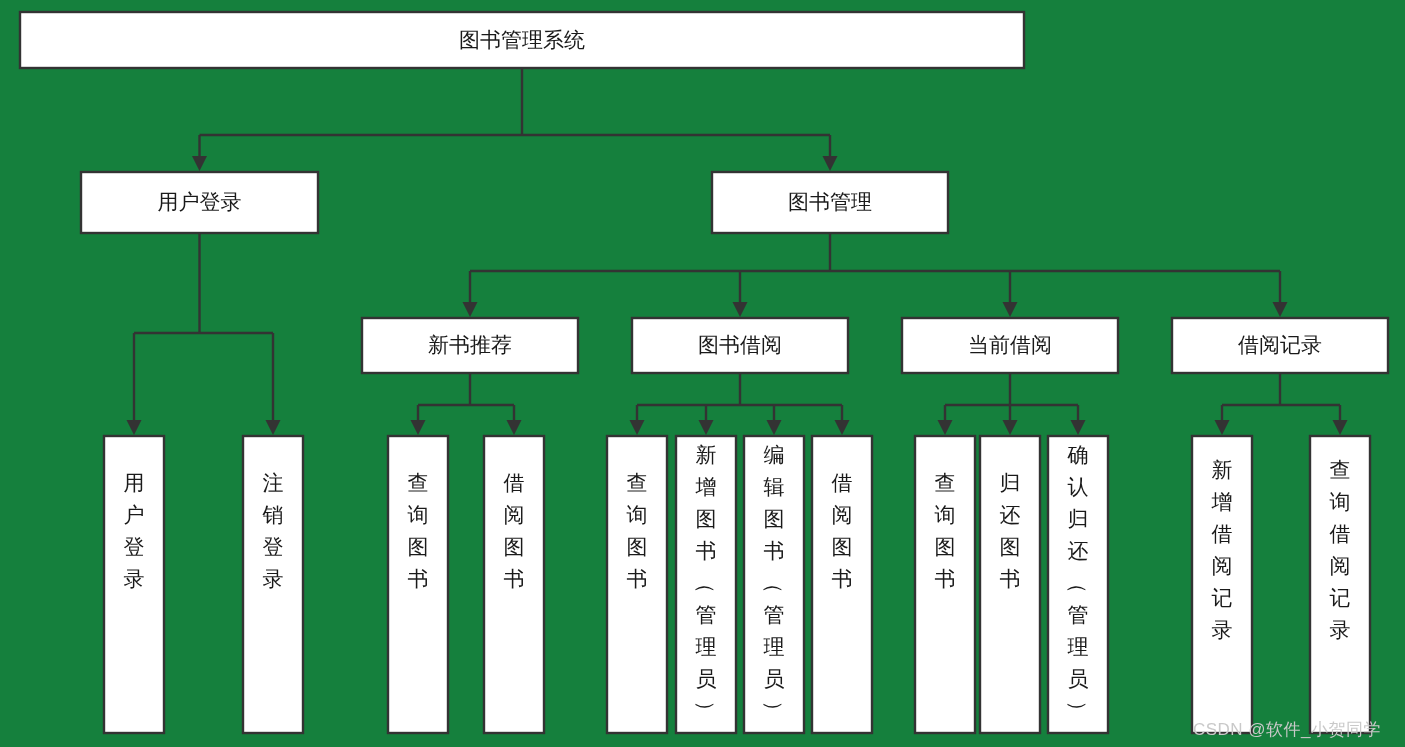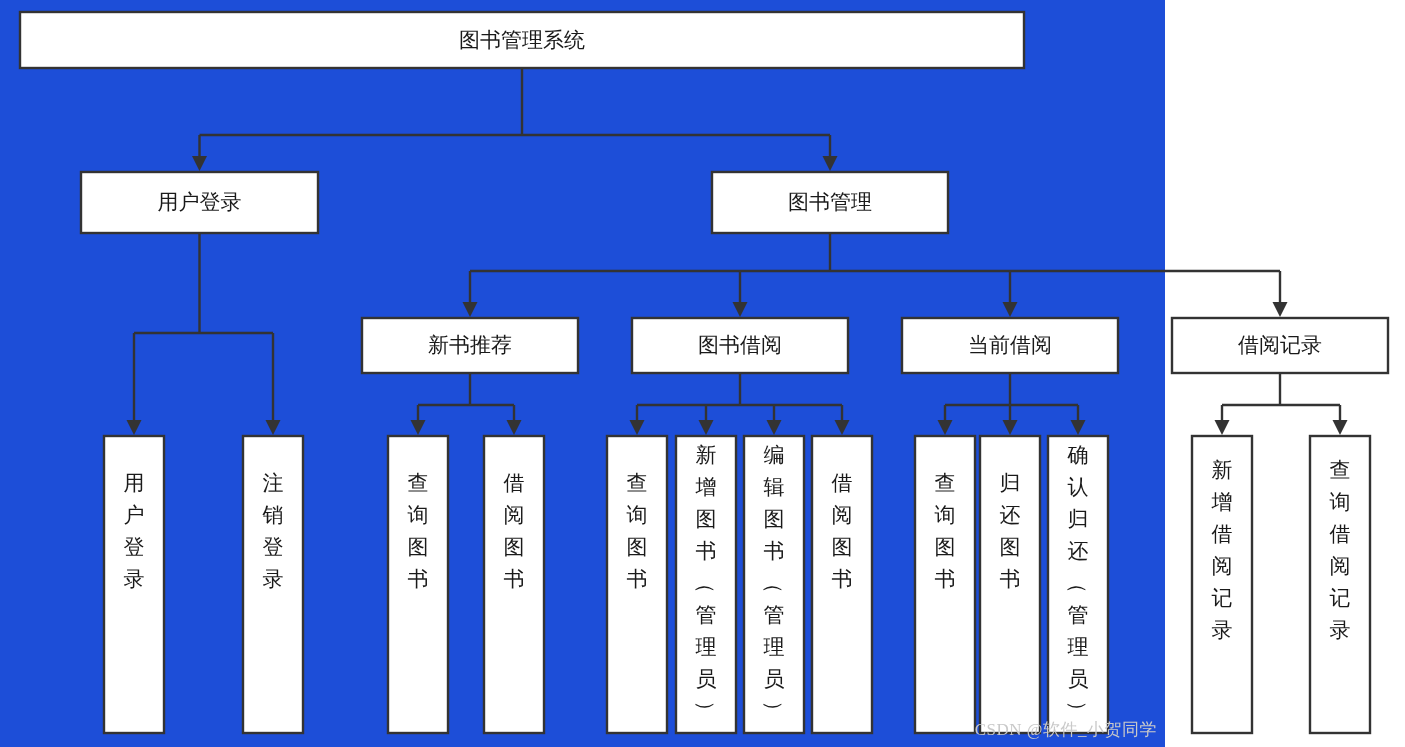--- a/index.html
+++ b/index.html
@@ -9,23 +9,23 @@
     background: #ffffff;
   }
   body {
     width: 1405px;
     height: 747px;
     overflow: hidden;
     font-family: "Liberation Sans", "DejaVu Sans", sans-serif;
   }
   #diagram-root {
     position: relative;
-    width: 1165px;
+    width: 1405px;
     height: 747px;
-    background: #1d4ed8;
+    background: #15803d;
   }
   svg.diagram-canvas {
     position: absolute;
     left: 0;
     top: 0;
     width: 1405px;
     height: 747px;
     display: block;
   }
   .node-box {
@@ -56,25 +56,25 @@
     dominant-baseline: middle;
   }
   .leaf-label {
     fill: #1a1a1a;
     font-family: "Liberation Sans", "DejaVu Sans", sans-serif;
     font-size: 21px;
     text-anchor: middle;
   }
   .watermark {
     position: absolute;
-    right: 8px;
+    right: 24px;
     bottom: 6px;
     color: #c9c9c9;
     font-size: 17px;
-    font-family: Liberation Serif, serif;
+    font-family: Liberation Sans, sans-serif;
     letter-spacing: 0.5px;
     white-space: nowrap;
     user-select: none;
   }
 </style>
 </head>
 <body>
 
 <div id="diagram-root">
   <svg class="diagram-canvas" id="diagram-svg" viewBox="0 0 1405 747" xmlns="http://www.w3.org/2000/svg">

